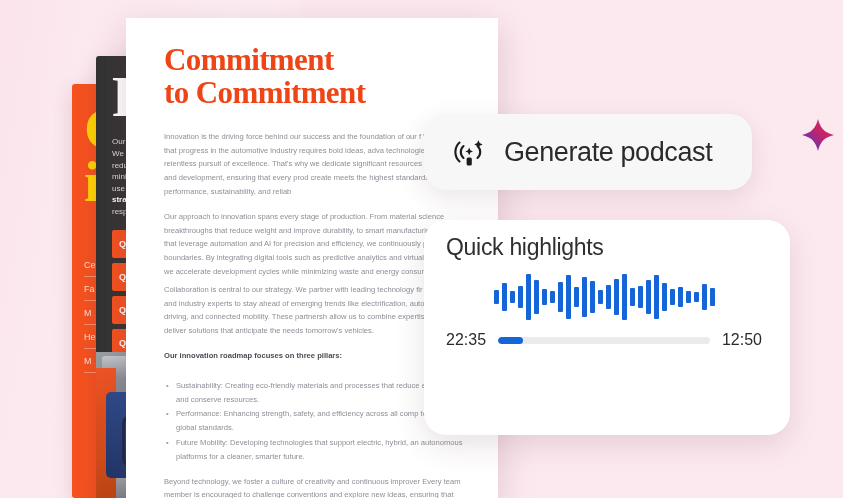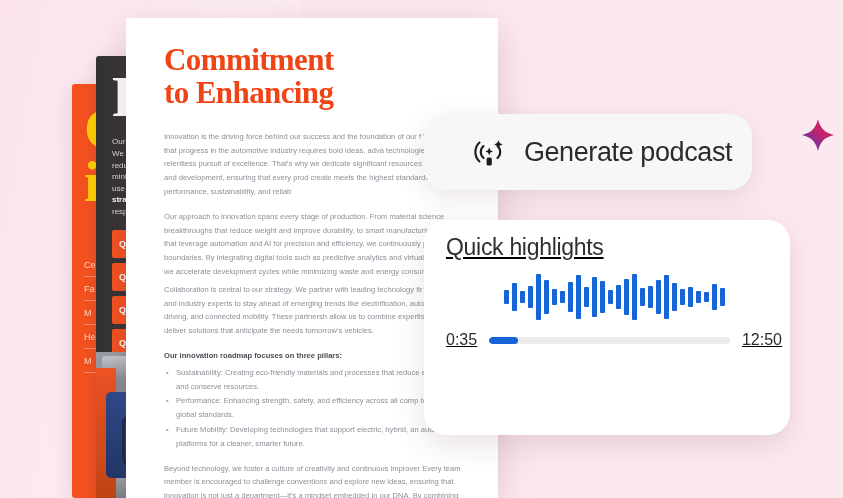--- a/index.html
+++ b/index.html
@@ -127,21 +127,21 @@
     line-height: 1.82;
     margin-bottom: 11px;
     text-align: left;
   }
   .doc-p.tight { margin-bottom: 4px; }
   .doc-sub {
     color: #4a4e55;
     font-size: 7.6px;
     font-weight: bold;
     line-height: 1.8;
-    margin-bottom: 3px;
+    margin-bottom: 16px;
   }
   .doc-list { list-style: none; margin: 0 0 11px 0; padding: 0; }
   .doc-list li {
     position: relative;
     color: #8b8f96;
     font-size: 7.6px;
     line-height: 1.82;
     padding-left: 12px;
     margin-bottom: 1px;
   }
@@ -157,39 +157,37 @@
     left: 424px; top: 114px;
     width: 328px; height: 76px;
     background: #f7f7f7;
     border-radius: 22px;
     display: flex;
     align-items: center;
     gap: 18px;
     padding-left: 28px;
     box-shadow: 0 8px 26px rgba(110, 70, 90, 0.14);
     cursor: pointer;
-    justify-content: center;
   }
   #generate-pill .label {
     font-size: 27px;
     color: #2b2b2b;
     letter-spacing: -0.4px;
   }
   .podcast-icon { width: 34px; height: 34px; flex: 0 0 34px; }
 
   
   #player-card {
     position: absolute;
     left: 424px; top: 220px;
     width: 366px; height: 215px;
     background: #ffffff;
     border-radius: 22px;
     box-shadow: 0 10px 30px rgba(110, 70, 90, 0.16);
-    padding: 14px 8px 0 22px;
-    text-decoration: underline;
+    padding: 14px 28px 0 22px;
   }
   #player-title {
     font-size: 23px;
     color: #2f2f2f;
     letter-spacing: -0.3px;
     margin-bottom: 8px;
   }
   #waveform {
     height: 56px;
     display: flex;
@@ -299,21 +297,21 @@
       <div class="eng-l5"></div>
       <div class="eng-l6"></div>
     <div class="eng-l2"></div>
       <div class="eng-l3"></div>
       <div class="eng-l4"></div>
   </div>
 
   <div id="main-doc">
     <div id="doc-title">
       <div>Commitment</div>
-      <div>to Enhancing</div>
+      <div>to Commitment</div>
     </div>
     <p class="doc-p">Innovation is the driving force behind our success and the foundation of our f We believe that progress in the automotive industry requires bold ideas, adva technologies, and a relentless pursuit of excellence. That's why we dedicate significant resources to research and development, ensuring that every prod create meets the highest standards of performance, sustainability, and reliab</p>
     <p class="doc-p tight">Our approach to innovation spans every stage of production. From material science breakthroughs that reduce weight and improve durability, to smart manufacturing systems that leverage automation and AI for precision and efficiency, we continuously push boundaries. By integrating digital tools such as predictive analytics and virtual prototyping, we accelerate development cycles while minimizing waste and energy consumption.</p>
     <p class="doc-p">Collaboration is central to our strategy. We partner with leading technology fir universities, and industry experts to stay ahead of emerging trends like electrification, autonomous driving, and connected mobility. These partnersh allow us to combine expertise and deliver solutions that anticipate the needs tomorrow's vehicles.</p>
     <p class="doc-sub">Our innovation roadmap focuses on three pillars:</p>
     <ul class="doc-list">
       <li>Sustainability: Creating eco-friendly materials and processes that reduce emissions and conserve resources.</li>
       <li>Performance: Enhancing strength, safety, and efficiency across all comp to meet global standards.</li>
       <li>Future Mobility: Developing technologies that support electric, hybrid, an autonomous platforms for a cleaner, smarter future.</li>
     </ul>
@@ -360,21 +358,21 @@
         <div class="bar" style="height: 44px;"></div>
         <div class="bar" style="height: 28px;"></div>
         <div class="bar" style="height: 16px;"></div>
         <div class="bar" style="height: 20px;"></div>
         <div class="bar" style="height: 12px;"></div>
         <div class="bar" style="height: 10px;"></div>
         <div class="bar" style="height: 26px;"></div>
         <div class="bar" style="height: 18px;"></div>
       </div>
     <div id="progress-row">
-      <span class="time-label">0:35</span>
+      <span class="time-label">22:35</span>
       <div id="progress-track">
         <div id="progress-fill" style="width: 12%;"></div>
       </div>
       <span class="time-label">12:50</span>
     </div>
   </div>
 
   <div id="sparkle">
     <svg viewBox="0 0 34 36" width="34" height="36">
       <defs>

